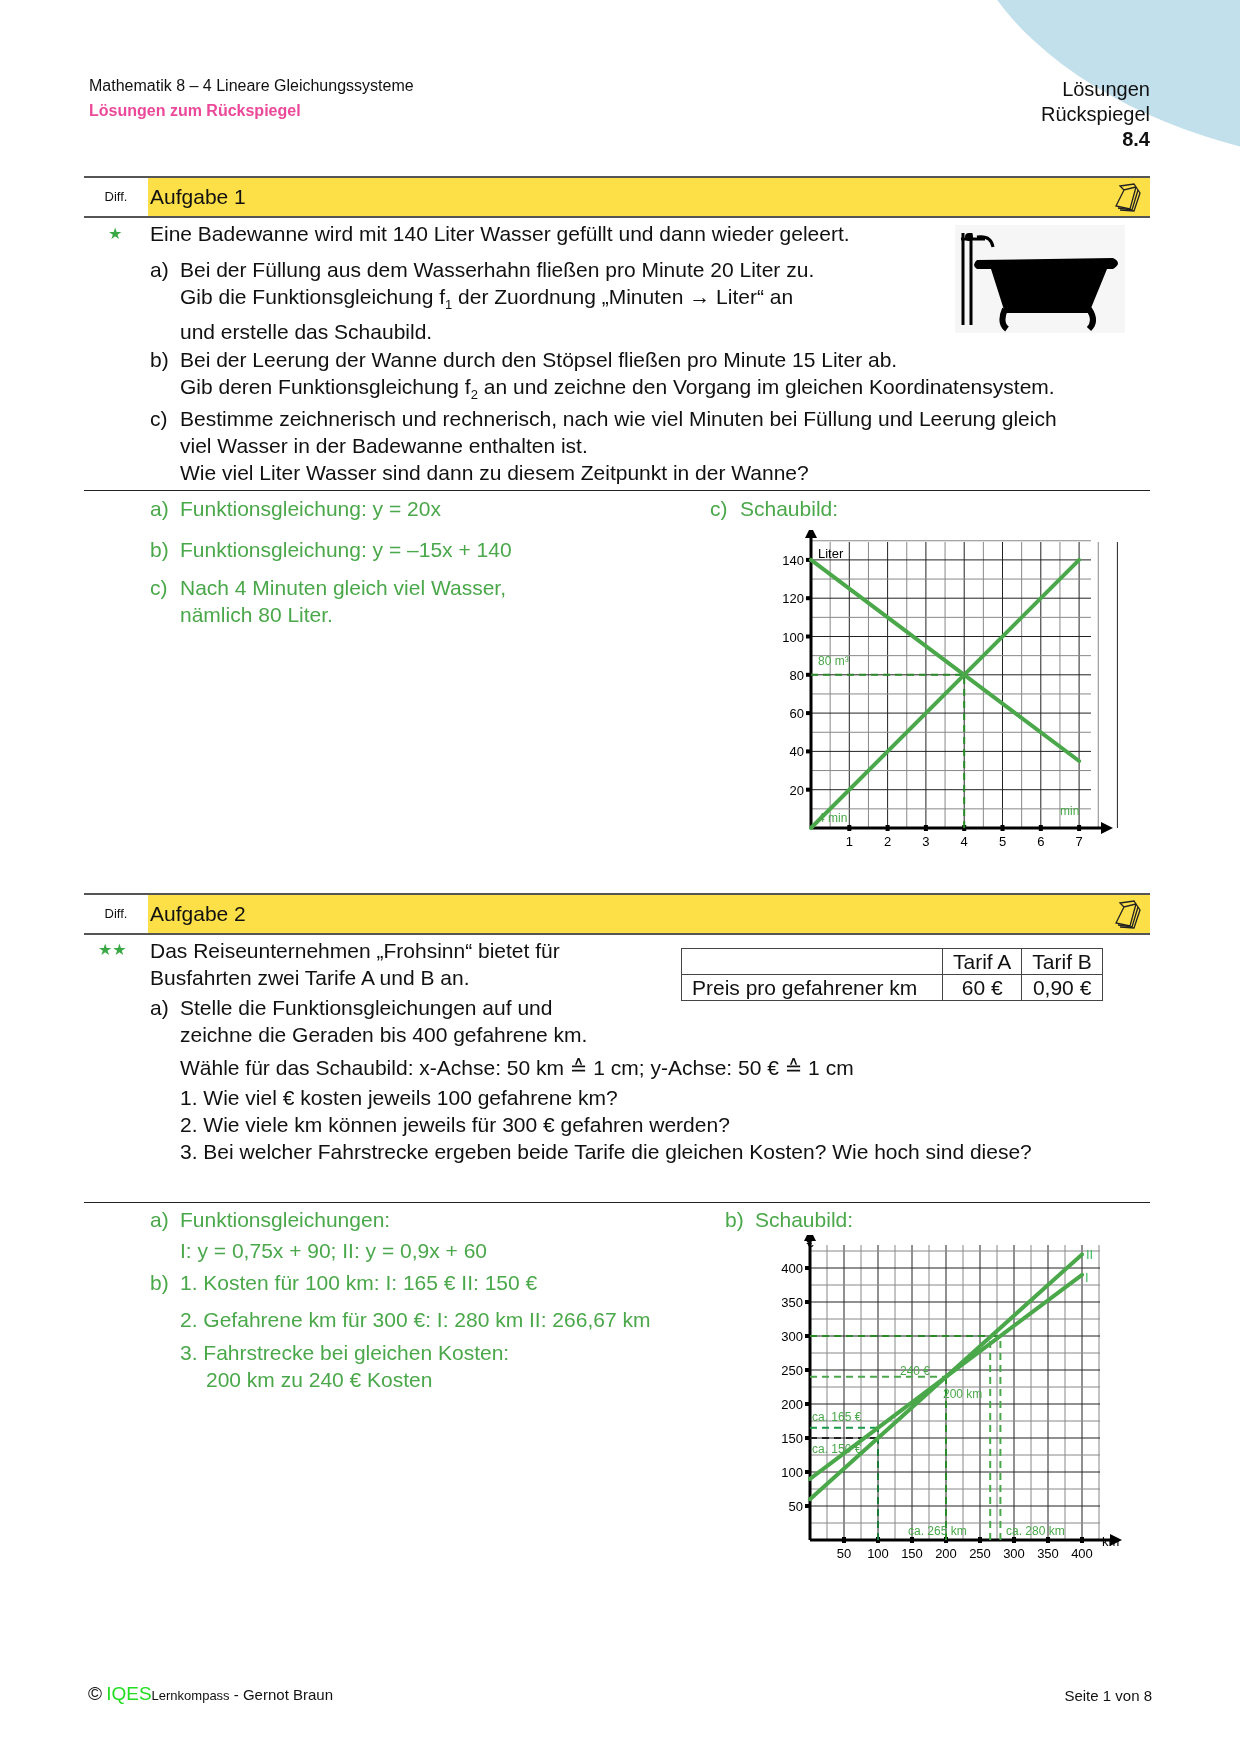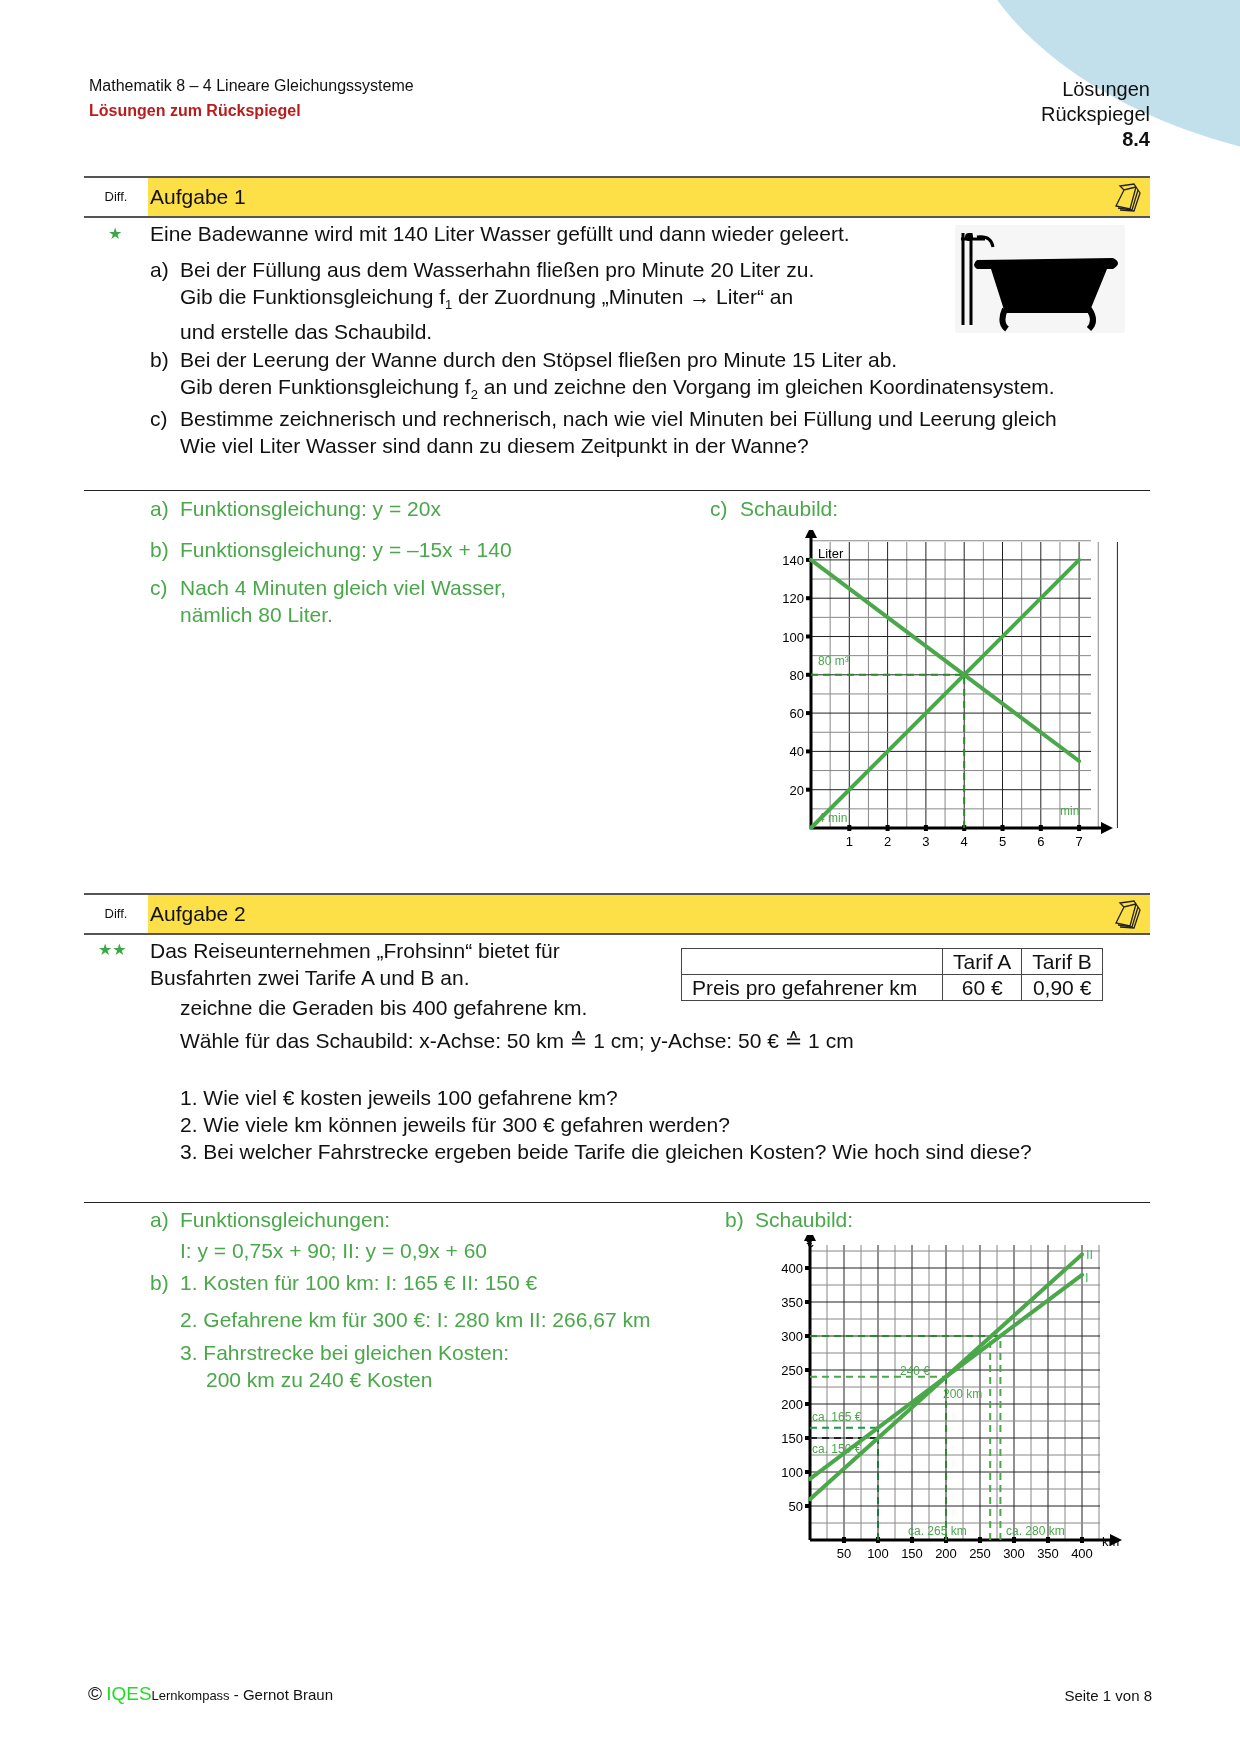--- a/index.html
+++ b/index.html
@@ -1,20 +1,20 @@
 <!DOCTYPE html>
 <html><head>
 <meta charset="utf-8">
 <style>
   html, body { margin:0; padding:0; }
   body { width:1240px; height:1754px; position:relative; background:#fff; font-family:"Liberation Sans", sans-serif; color:#111; overflow:hidden; }
   .blob { position:absolute; left:955px; top:-120px; width:470px; height:290px; background:#c2dfec; border-radius:0 0 0 100% / 0 0 0 100%; }
   .abs { position:absolute; }
   .hdr-l1 { left:89px; top:77px; font-size:16px; }
-  .hdr-l2 { left:89px; top:102px; font-size:16px; font-weight:bold; color:#b91c1c; }
+  .hdr-l2 { left:89px; top:102px; font-size:16px; font-weight:bold; color:#ec4899; }
   .hdr-r { right:90px; top:77px; text-align:right; font-size:20px; line-height:25px; }
   .hdr-r b { font-weight:bold; }
   .bar { position:absolute; left:84px; width:1066px; height:38px; border-top:2px solid #555; border-bottom:2px solid #555; background:#fde047; }
   .bar .diff { position:absolute; left:0; top:0; width:64px; height:38px; background:#fff; font-size:13px; line-height:38px; text-align:center; }
   .bar .title { position:absolute; left:66px; top:0; font-size:21px; line-height:38px; }
   .bar .book { position:absolute; right:8px; top:4px; width:30px; height:30px; }
   .stars { color:#3aa845; font-size:16px; }
   .q { font-size:21px; line-height:27px; }
   .green { color:#4aa84a; }
   .sep { position:absolute; left:84px; width:1066px; height:0; border-top:1.5px solid #222; }
@@ -64,20 +64,21 @@
   <path d="M50 84 Q44 98 52 104 M134 84 Q142 96 134 104" stroke="#000" stroke-width="6" fill="none"></path>
 </svg>
 
 <div class="abs q" style="left:150px;top:346px;">
   <div><span class="lbl">b)</span><span>Bei der Leerung der Wanne durch den Stöpsel fließen pro Minute 15 Liter ab.</span></div>
   <div style="padding-left:30px;"><span>Gib deren Funktionsgleichung f</span><sub style="font-size:13px;">2</sub><span> an und zeichne den Vorgang im gleichen Koordinatensystem.</span></div>
 </div>
 
 <div class="abs q" style="left:150px;top:405px;">
   <div><span class="lbl">c)</span><span>Bestimme zeichnerisch und rechnerisch, nach wie viel Minuten bei Füllung und Leerung gleich</span></div>
+  <div style="padding-left:30px;">viel Wasser in der Badewanne enthalten ist.</div>
   <div style="padding-left:30px;">Wie viel Liter Wasser sind dann zu diesem Zeitpunkt in der Wanne?</div>
 </div>
 
 <div class="sep" style="top:490px;"></div>
 
 <div class="abs q green" style="left:150px;top:495px;"><span class="lbl">a)</span><span>Funktionsgleichung: y = 20x</span></div>
 <div class="abs q green" style="left:150px;top:536px;"><span class="lbl">b)</span><span>Funktionsgleichung: y = –15x + 140</span></div>
 <div class="abs q green" style="left:150px;top:574px;">
   <div><span class="lbl">c)</span><span>Nach 4 Minuten gleich viel Wasser,</span></div>
   <div style="padding-left:30px;">nämlich 80 Liter.</div>
@@ -185,20 +186,21 @@
   </tr>
   <tr>
     <td>Preis pro gefahrener km</td>
     <td style="text-align:center;">60 €</td>
     <td style="text-align:center;">0,90 €</td>
   </tr>
 </tbody>
   </table>
 
 <div class="abs q" style="left:150px;top:994px;">
+  <div><span class="lbl">a)</span><span>Stelle die Funktionsgleichungen auf und</span></div>
   <div style="padding-left:30px;">zeichne die Geraden bis 400 gefahrene km.</div>
   <div style="padding-left:30px;margin-top:6px;">Wähle für das Schaubild: x-Achse: 50 km ≙ 1 cm; y-Achse: 50 € ≙ 1 cm</div>
 </div>
 
 <div class="abs q" style="left:150px;top:1084px;">
   <div style="padding-left:30px;">1. Wie viel € kosten jeweils 100 gefahrene km?</div>
   <div style="padding-left:30px;">2. Wie viele km können jeweils für 300 € gefahren werden?</div>
   <div style="padding-left:30px;">3. Bei welcher Fahrstrecke ergeben beide Tarife die gleichen Kosten? Wie hoch sind diese?</div>
 </div>
 

